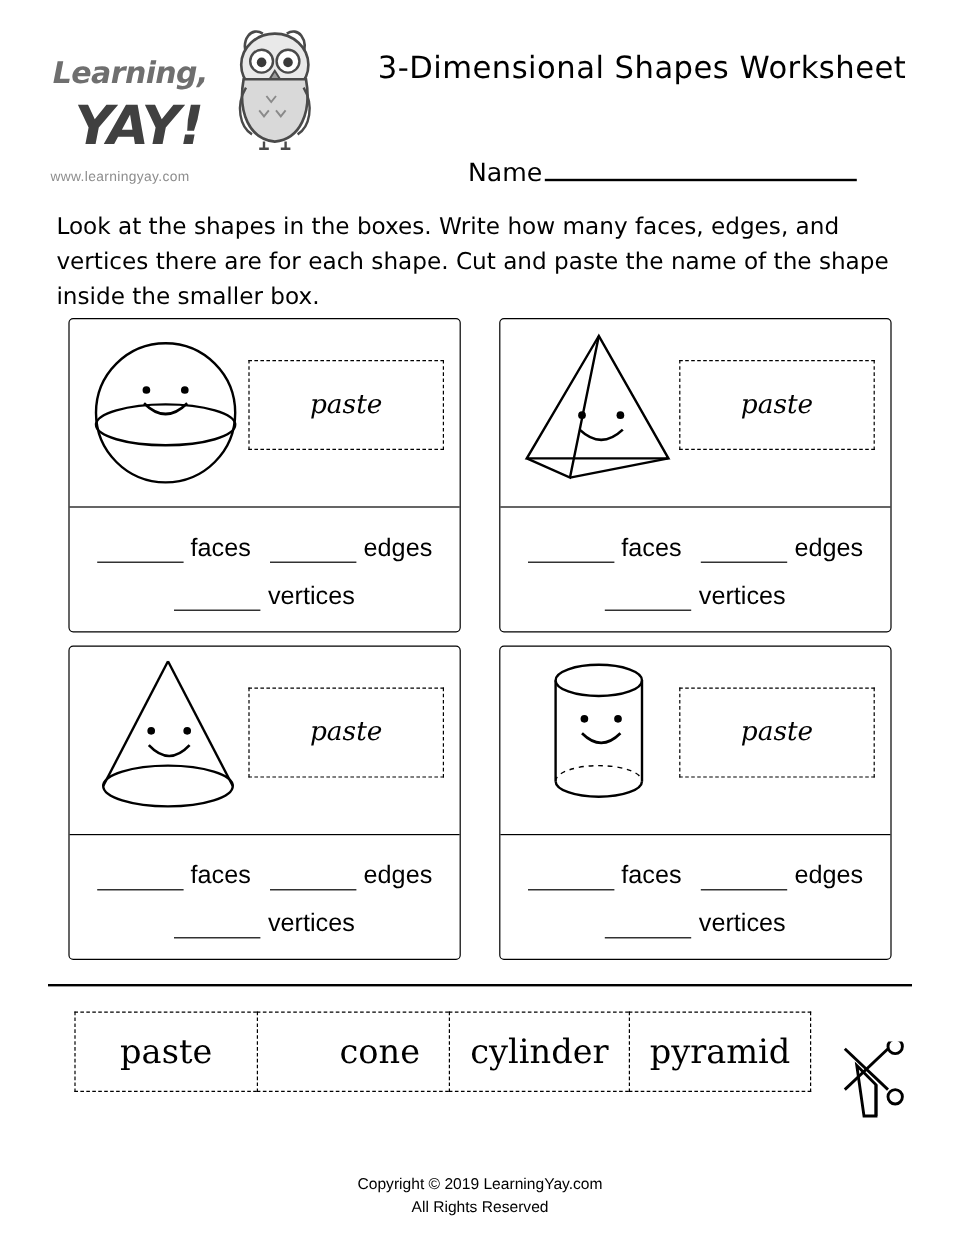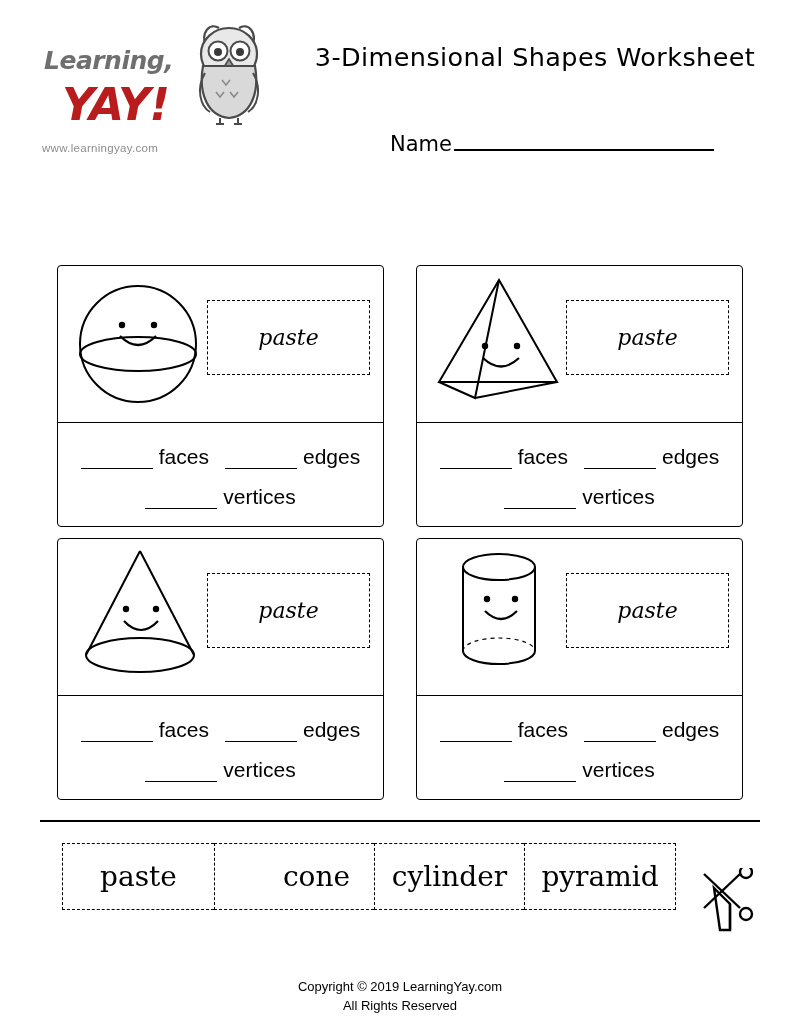--- a/index.html
+++ b/index.html
@@ -47,21 +47,21 @@
     letter-spacing: -0.5px;
   }
   .logo-yay {
     position: absolute;
     left: 26px;
     top: 62px;
     font-family: "DejaVu Sans", sans-serif;
     font-size: 45px;
     font-weight: bold;
     font-style: italic;
-    color: #b91c1c;
+    color: #404040;
     letter-spacing: -1px;
   }
   .logo-url {
     position: absolute;
     left: 6px;
     top: 126px;
     font-size: 11.5px;
     color: #8d8d8d;
     letter-spacing: 0.3px;
   }
@@ -277,20 +277,21 @@
       </svg>
     </div>
 
     <div class="doc-title">3-Dimensional Shapes Worksheet</div>
 
     <div class="name-row">
       <span>Name</span><span class="blank"></span>
     </div>
   </div>
 
+  <div class="instructions">Look at the shapes in the boxes. Write how many faces, edges, and vertices there are for each shape. Cut and paste the name of the shape inside the smaller box.</div>
 
   <div class="grid">
 
     <div class="cell c0">
       <div class="cell-top">
         <svg class="shape-art" viewBox="0 0 155 148">
           <circle cx="74" cy="74" r="58" fill="none" stroke="#000" stroke-width="2"></circle>
           <ellipse cx="74" cy="84" rx="58" ry="17" fill="none" stroke="#000" stroke-width="2"></ellipse>
           <circle cx="58" cy="55" r="3.2" fill="#000"></circle>
           <circle cx="90" cy="55" r="3.2" fill="#000"></circle>

